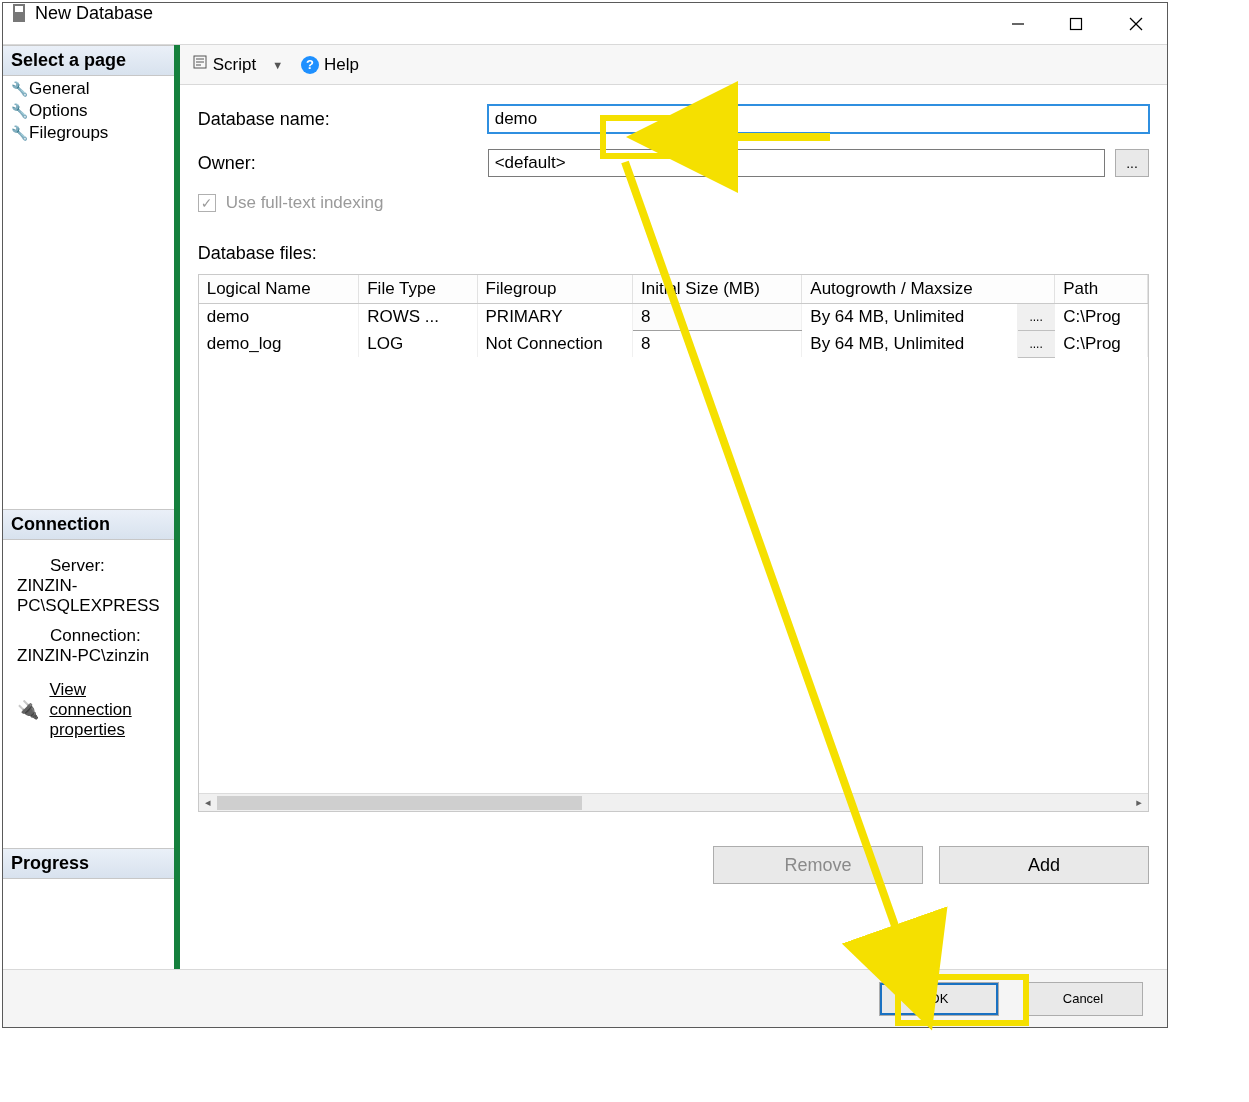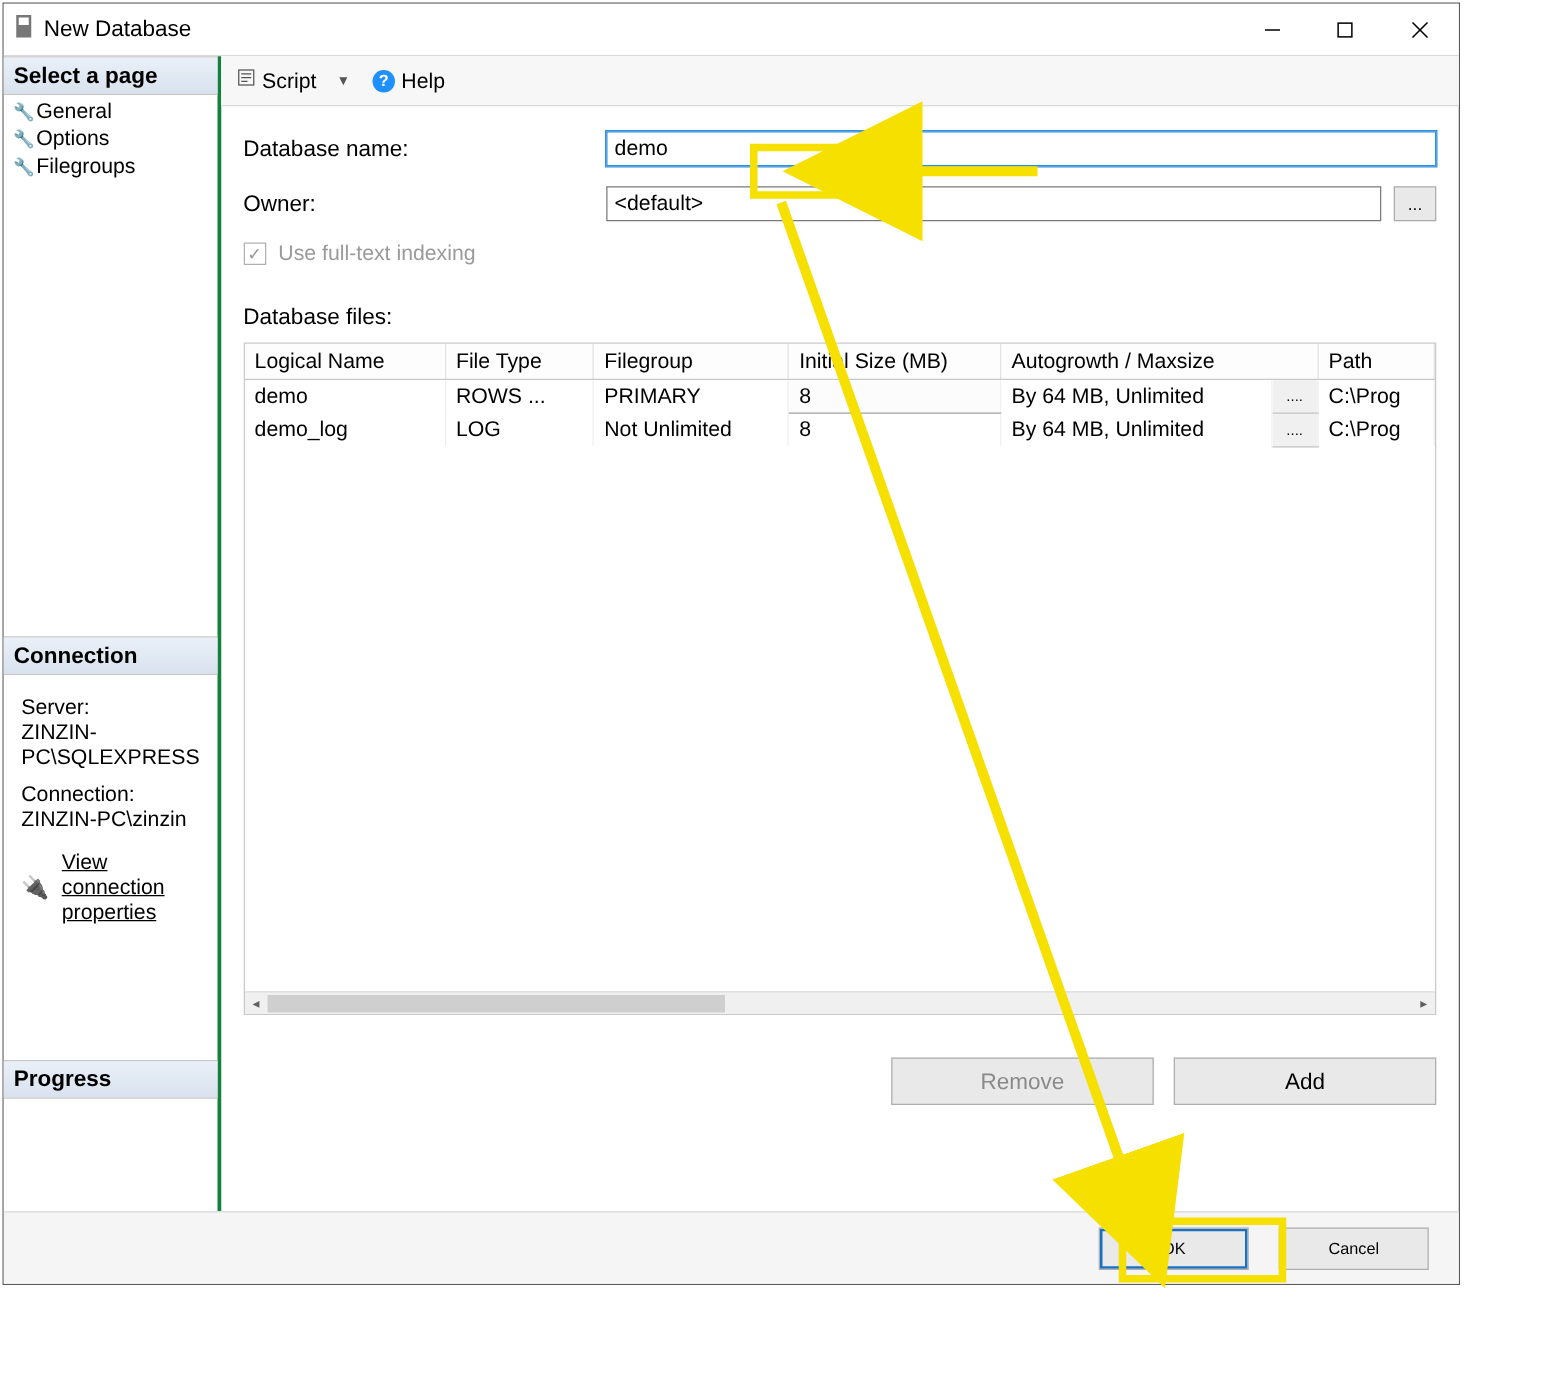--- a/index.html
+++ b/index.html
@@ -17,41 +17,41 @@
     left: 2px; top: 2px;
     width: 1166px; height: 1026px;
     border: 1px solid #5a5a5a;
     background: #fff;
     display: flex;
     flex-direction: column;
   }
   
   .titlebar {
     height: 42px;
-    display: flex; align-items: center;
+    display: flex; 
     padding: 0 0 0 8px;
     border-bottom: 1px solid #d9d9d9;
     background: #fff;
   }
   .titlebar .title { margin-left: 8px; font-size: 18px; }
   .winbtns { margin-left: auto; display: flex; height: 100%; }
   .winbtn {
     width: 58px; display:flex; align-items:center; justify-content:center;
     font-size: 16px; color:#000;
   }
   .winbtn.close { width: 62px; }
   
   .body {
     flex: 1 1 auto;
     display: flex;
     min-height: 0;
   }
   .sidebar {
     width: 306px;
-    border-right: 3px solid #15803d;
+    border-right: 6px solid #15803d;
     display: flex; flex-direction: column;
     background: #fff;
   }
   .section-header {
     background: linear-gradient(#eaf0f8, #d8e2ee);
     border-top: 1px solid #c7c7c7;
     border-bottom: 1px solid #c7c7c7;
     font-weight: bold;
     padding: 4px 8px;
     font-size: 18px;
@@ -61,21 +61,21 @@
     display:flex; align-items:center;
     padding: 1px 8px;
     font-size: 17px;
   }
   .wrench {
     display:inline-block; width:14px; text-align:center;
     color:#555; margin-right:4px; font-size:14px;
   }
   .sidebar .spacer { flex:1 1 auto; }
   .conn-body { padding: 12px 14px 18px 14px; font-size: 17px; }
-  .conn-label { margin-top: 4px; }
+  .conn-label { margin-top: 4px; margin-left: 33px; }
   .conn-val { margin-bottom: 10px; }
   .conn-link {
     display:flex; align-items:center; gap:10px;
     margin-top: 14px;
   }
   .conn-link a { color:#000000; text-decoration: underline; }
   .progress-body { padding: 18px 14px; display:flex; align-items:center; gap:24px; }
   .spinner {
     width:26px; height:26px;
     border: 4px dotted #cfcfcf;
@@ -387,21 +387,21 @@
                 <td>ROWS ...</td>
                 <td>PRIMARY</td>
                 <td class="size-edit">8</td>
                 <td>By 64 MB, Unlimited</td>
                 <td class="ellipsis-cell">....</td>
                 <td>C:\Prog</td>
               </tr>
               <tr>
                 <td>demo_log</td>
                 <td>LOG</td>
-                <td>Not Unlimited</td>
+                <td>Not Connection</td>
                 <td>8</td>
                 <td>By 64 MB, Unlimited</td>
                 <td class="ellipsis-cell">....</td>
                 <td>C:\Prog</td>
               </tr>
             </tbody>
           </table>
           <div class="hscroll">
             <div class="arrow">◂</div>
             <div class="track">

